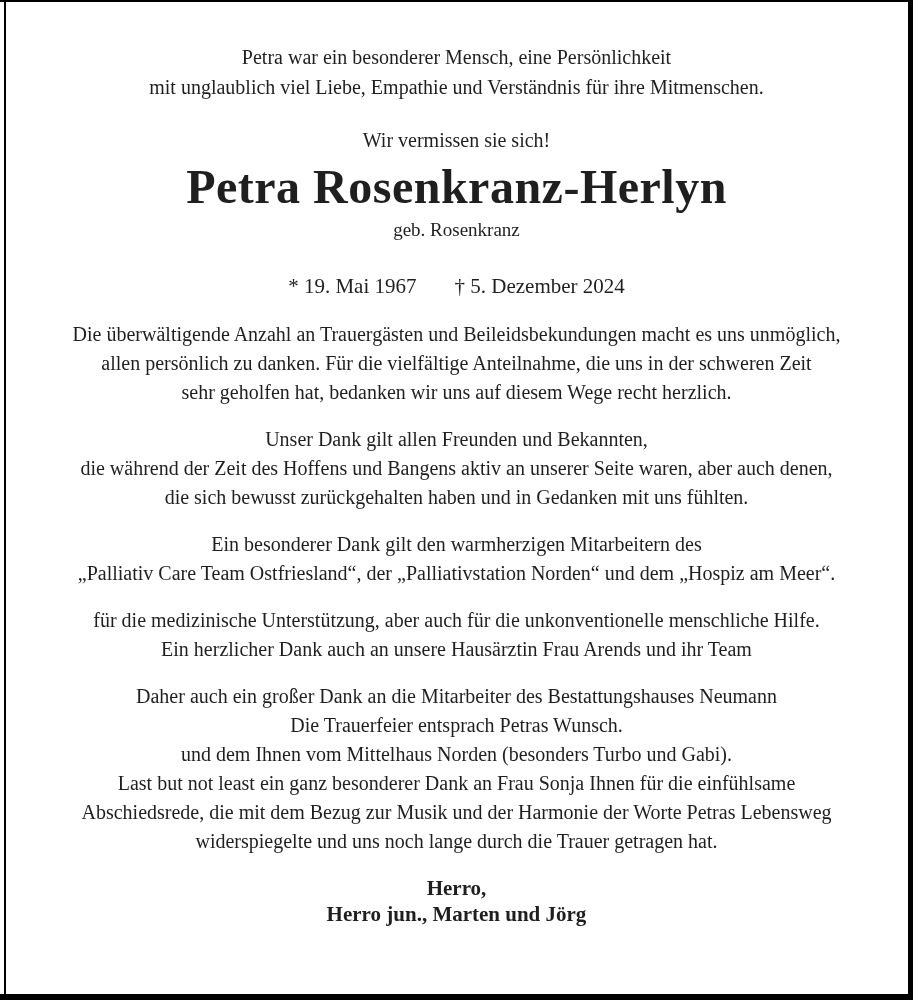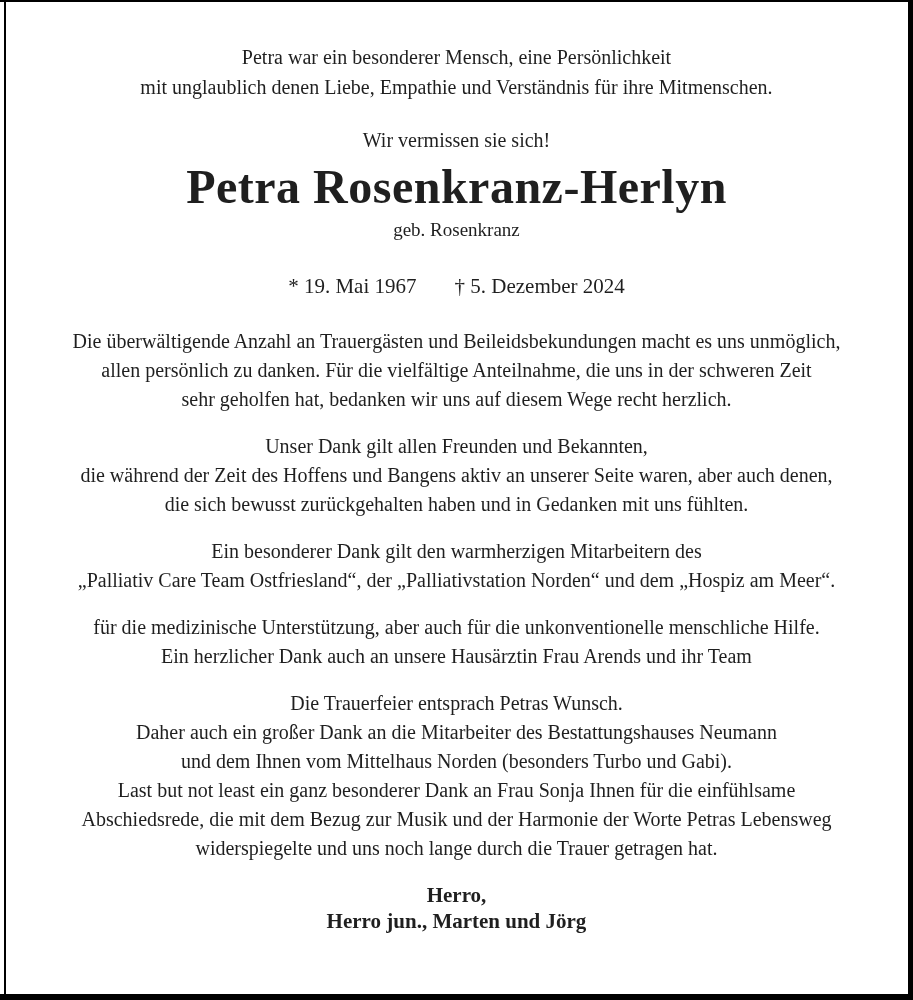--- a/index.html
+++ b/index.html
@@ -36,21 +36,21 @@
 
   .dates {
     margin-top: 31px;
     display: flex;
     justify-content: center;
     gap: 38px;
     font-size: 21px;
     line-height: 26px;
   }
 
-  .body-paragraphs { margin-top: 28px; }
+  .body-paragraphs { margin-top: 21px; }
   .paragraph { margin-top: 18px; }
   .paragraph:first-child { margin-top: 0; }
   .paragraph .line { font-size: 20px; line-height: 29px; }
 
   .thanks { margin-top: 22px; font-size: 20px; line-height: 26px; letter-spacing: 1px; }
 
   .signature { margin-top: 19px; }
   .signature .line { font-size: 21px; font-weight: 700; line-height: 26px; }
 </style>
 </head>
@@ -59,21 +59,21 @@
 <div class="page">
   <div class="frame-top"></div>
   <div class="frame-left"></div>
   <div class="frame-right"></div>
   <div class="frame-bottom"></div>
 
   <div class="content">
 
     <div class="intro">
       <div class="line">Petra war ein besonderer Mensch, eine Persönlichkeit</div>
-      <div class="line">mit unglaublich denen Liebe, Empathie und Verständnis für ihre Mitmenschen.</div>
+      <div class="line">mit unglaublich viel Liebe, Empathie und Verständnis für ihre Mitmenschen.</div>
     </div>
 
     <div class="missing line">Wir vermissen sie sich!</div>
 
 
     <div class="name line">Petra Rosenkranz-Herlyn</div>
 
     <div class="maiden line">geb. Rosenkranz</div>
 
     <div class="dates">
@@ -99,22 +99,22 @@
         <div class="line">Ein besonderer Dank gilt den warmherzigen Mitarbeitern des</div>
         <div class="line">„Palliativ Care Team Ostfriesland“, der „Palliativstation Norden“ und dem „Hospiz am Meer“.</div>
       </div>
 
       <div class="paragraph">
         <div class="line">für die medizinische Unterstützung, aber auch für die unkonventionelle menschliche Hilfe.</div>
         <div class="line">Ein herzlicher Dank auch an unsere Hausärztin Frau Arends und ihr Team</div>
       </div>
 
       <div class="paragraph">
+        <div class="line">Daher auch ein großer Dank an die Mitarbeiter des Bestattungshauses Neumann</div>
         <div class="line">Die Trauerfeier entsprach Petras Wunsch.</div>
-        <div class="line">Daher auch ein großer Dank an die Mitarbeiter des Bestattungshauses Neumann</div>
         <div class="line">und dem Ihnen vom Mittelhaus Norden (besonders Turbo und Gabi).</div>
         <div class="line">Last but not least ein ganz besonderer Dank an Frau Sonja Ihnen für die einfühlsame</div>
         <div class="line">Abschiedsrede, die mit dem Bezug zur Musik und der Harmonie der Worte Petras Lebensweg</div>
         <div class="line">widerspiegelte und uns noch lange durch die Trauer getragen hat.</div>
       </div>
 
     </div>
 
 
     <div class="signature">

